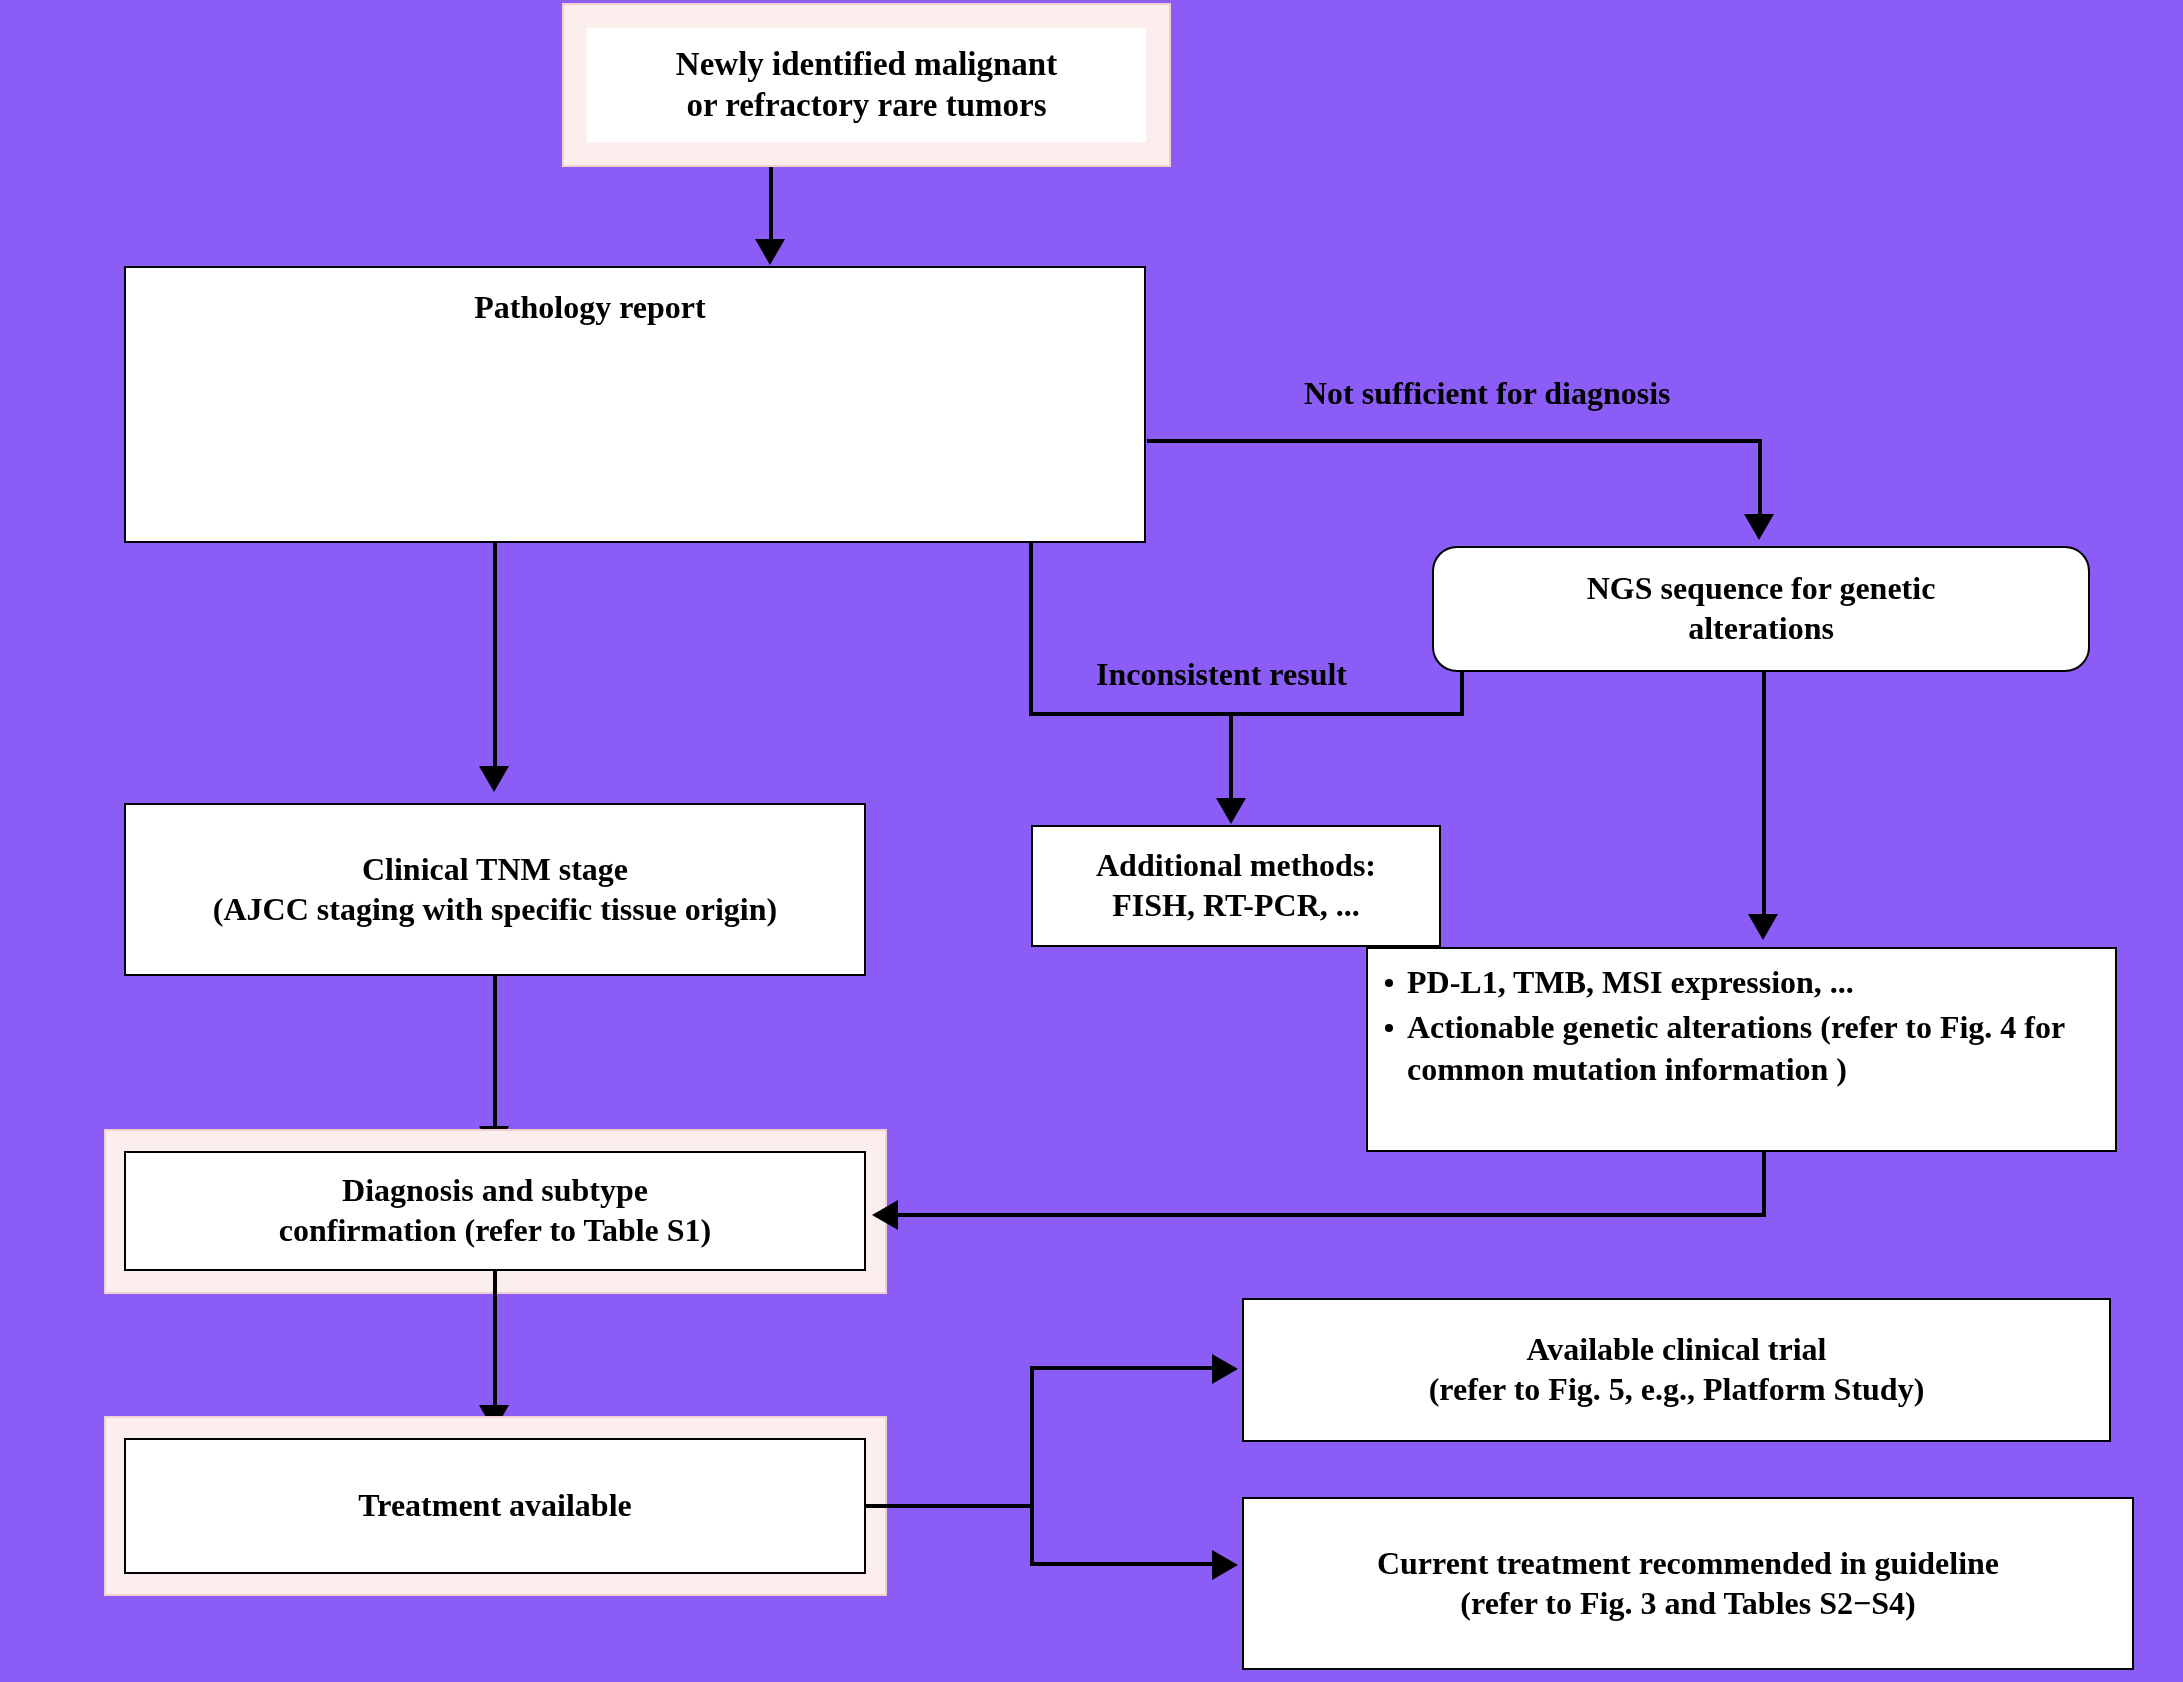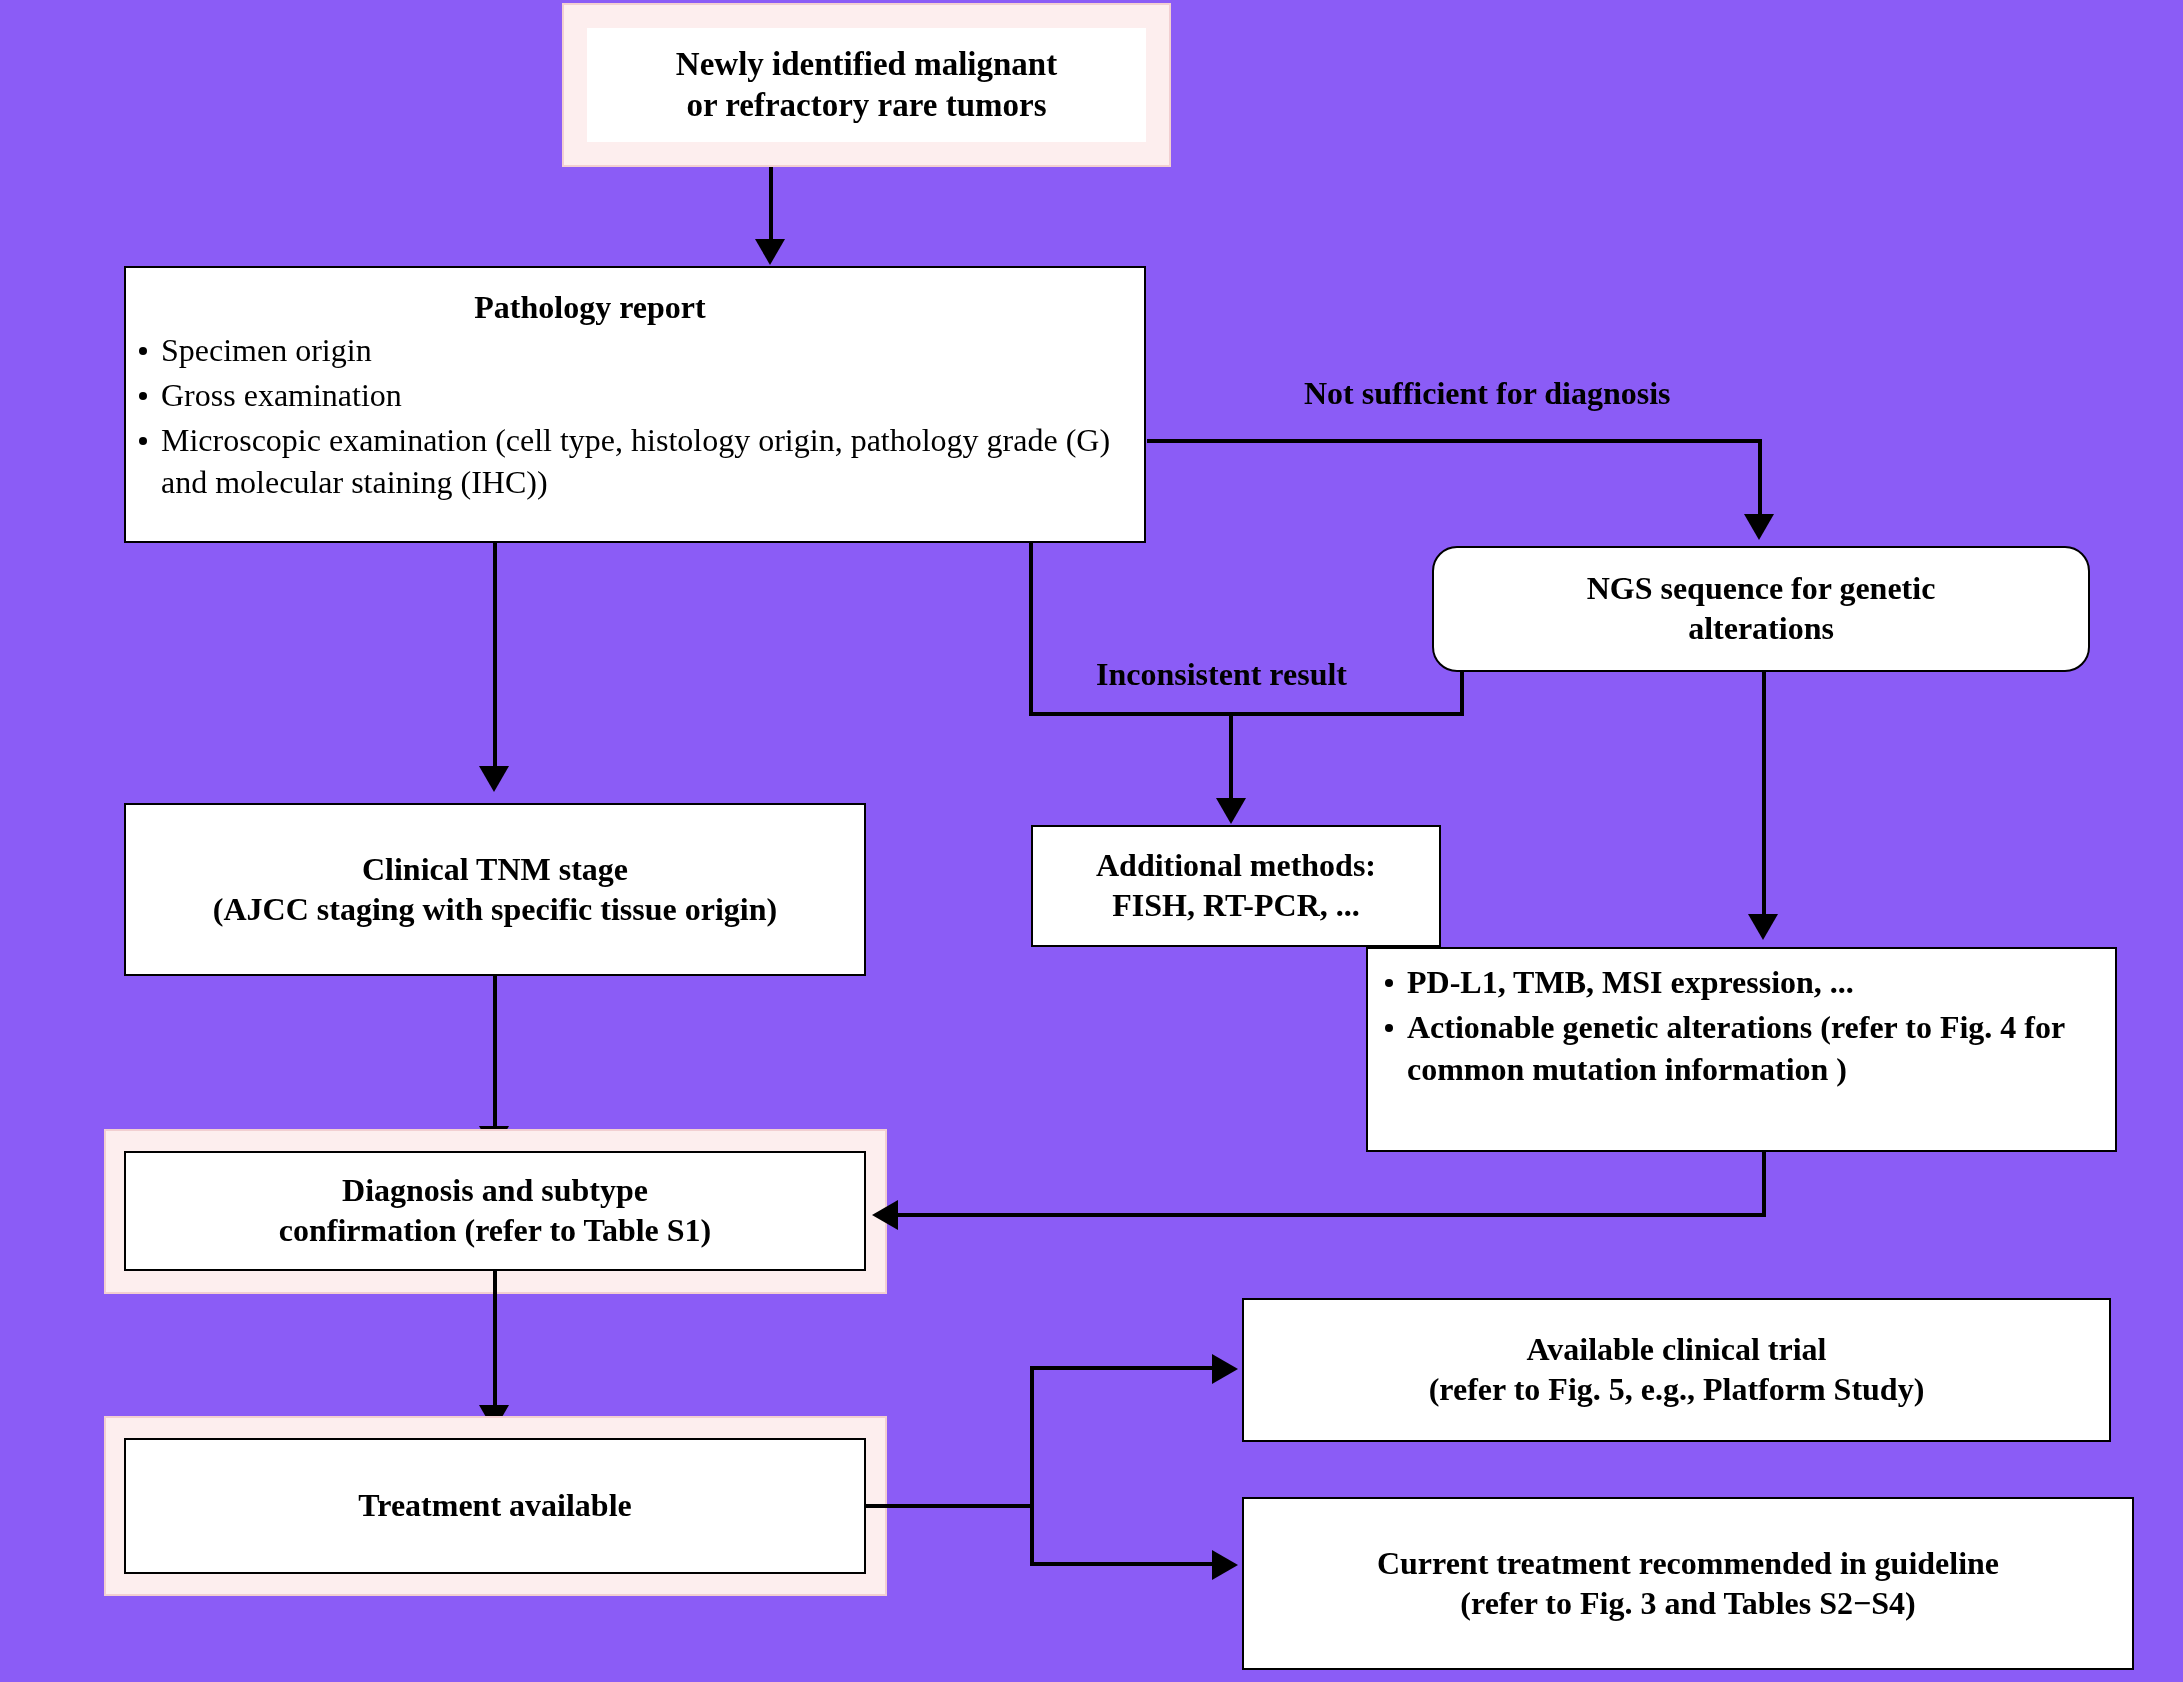--- a/index.html
+++ b/index.html
@@ -116,27 +116,20 @@
     <span class="ln">Newly identified malignant</span>
     <span class="ln">or refractory rare tumors</span>
   </div>
 
   <div class="v" style="left:769px; top:167px; height:77px;"></div>
   <div class="arrow-d" style="left:755px; top:239px;"></div>
 
   <div class="node" style="left:124px; top:266px; width:1022px; height:277px; font-size:32px; justify-content:flex-start;">
   </div>
   <div style="position:absolute; left:124px; top:289px; width:932px; text-align:center; font-size:32px; font-weight:bold;">Pathology report</div>
-  <div class="bullets" style="left:130px; top:330px; width:1005px; font-size:32px;">
-    <ul class="bl">
-      <li>Specimen origin</li>
-      <li>Gross examination</li>
-      <li>Microscopic examination (cell type, histology origin, pathology grade (G) and molecular staining (IHC))</li>
-    </ul>
-  </div>
 
   <div class="lbl" style="left:1304px; top:375px; font-size:32px;">Not sufficient for diagnosis</div>
 
   <div class="h" style="left:1147px; top:439px; width:615px;"></div>
   <div class="v" style="left:1758px; top:439px; height:81px;"></div>
   <div class="arrow-d" style="left:1744px; top:514px;"></div>
 
   <div class="node" style="left:1432px; top:546px; width:658px; height:126px; font-size:32px;border-radius:25px;">
     <span class="ln">NGS sequence for genetic</span>
     <span class="ln">alterations</span>

